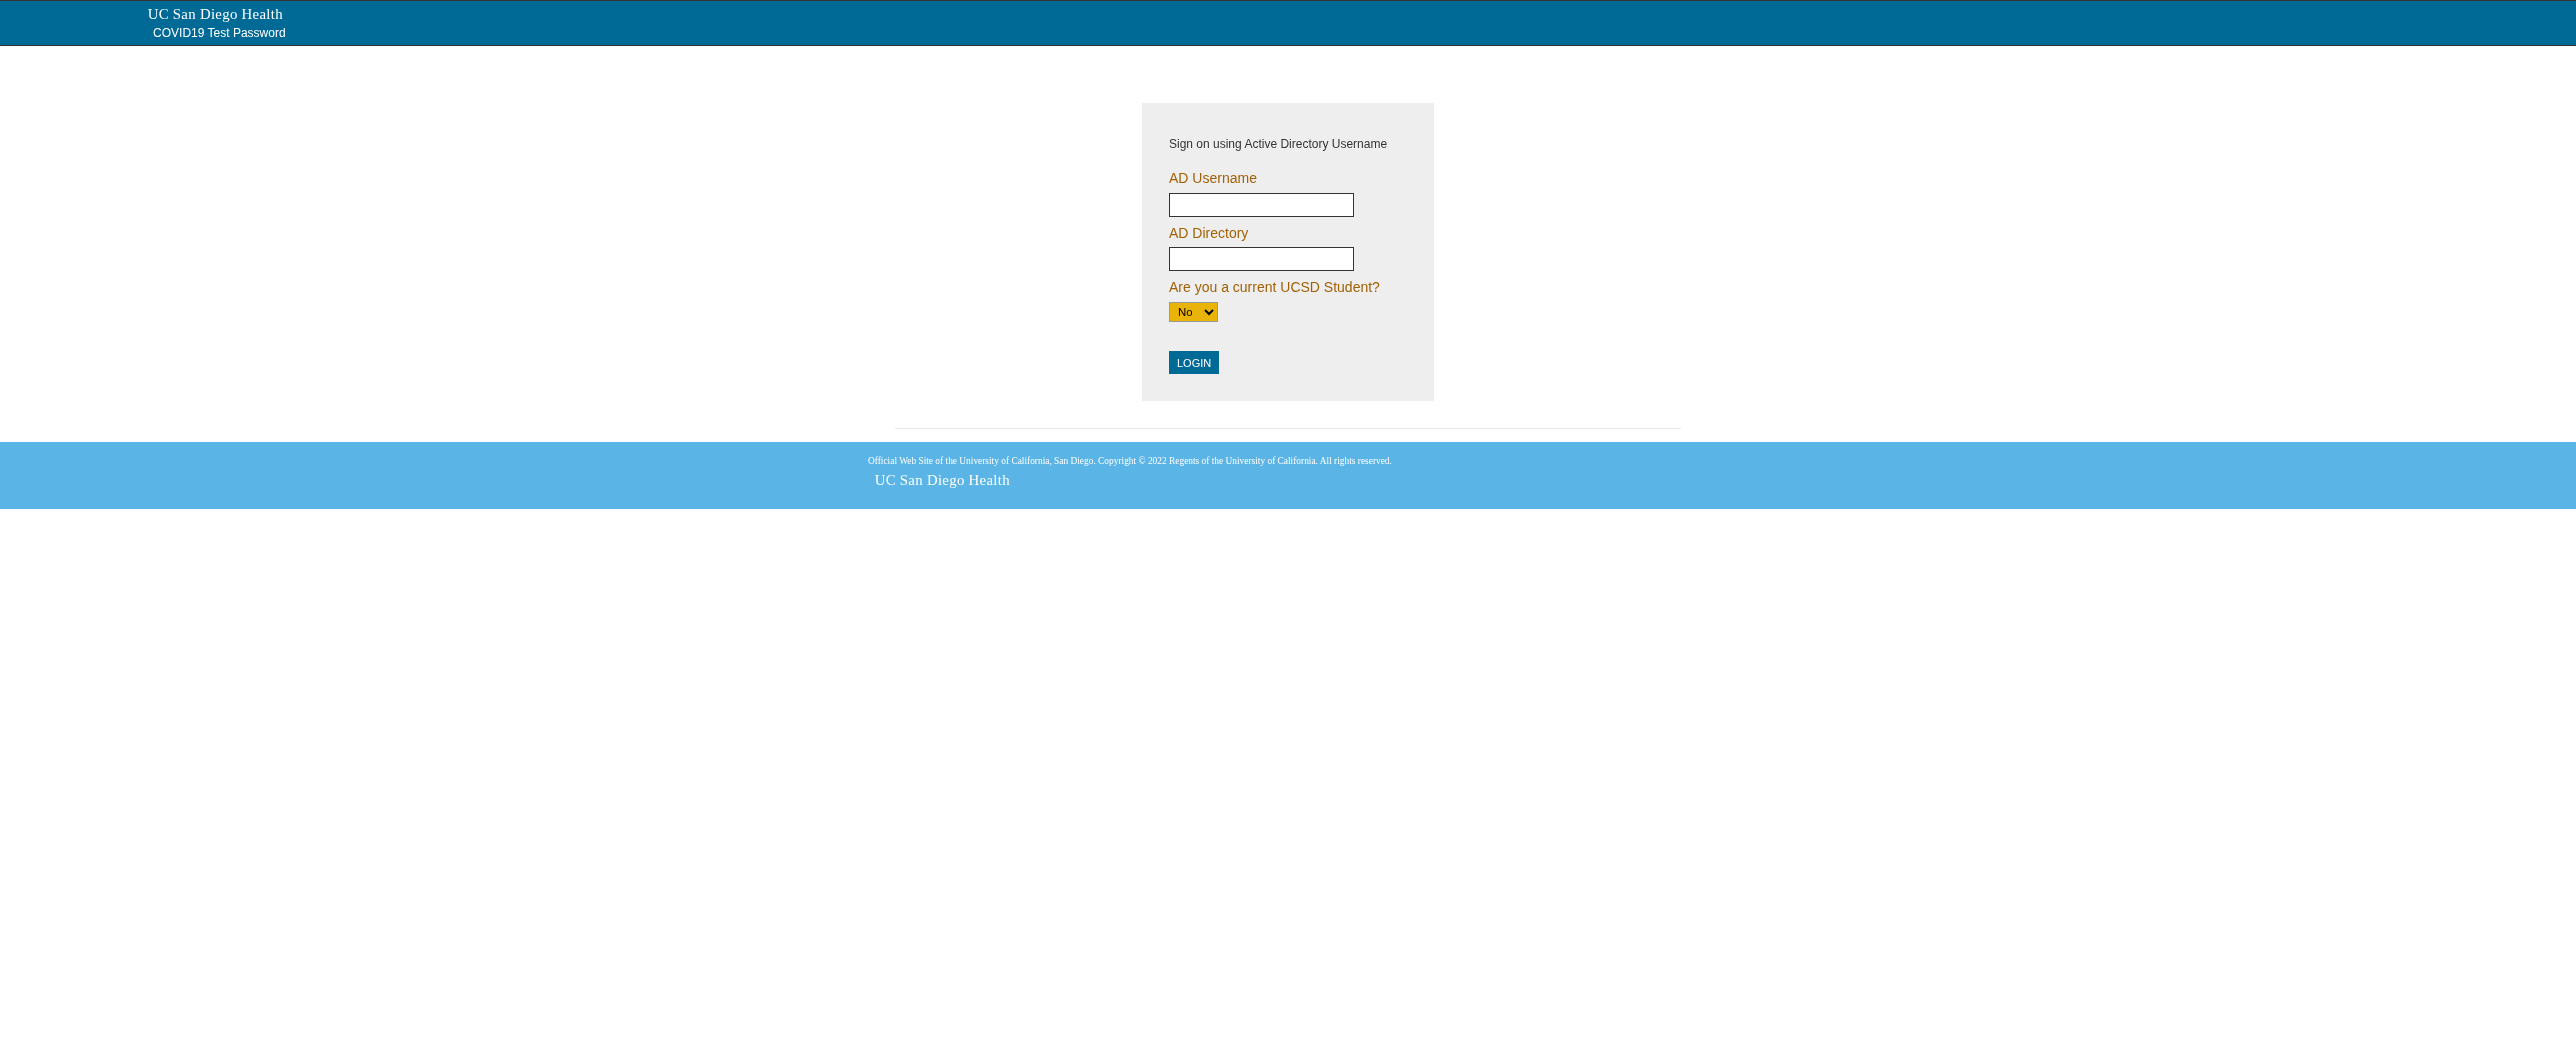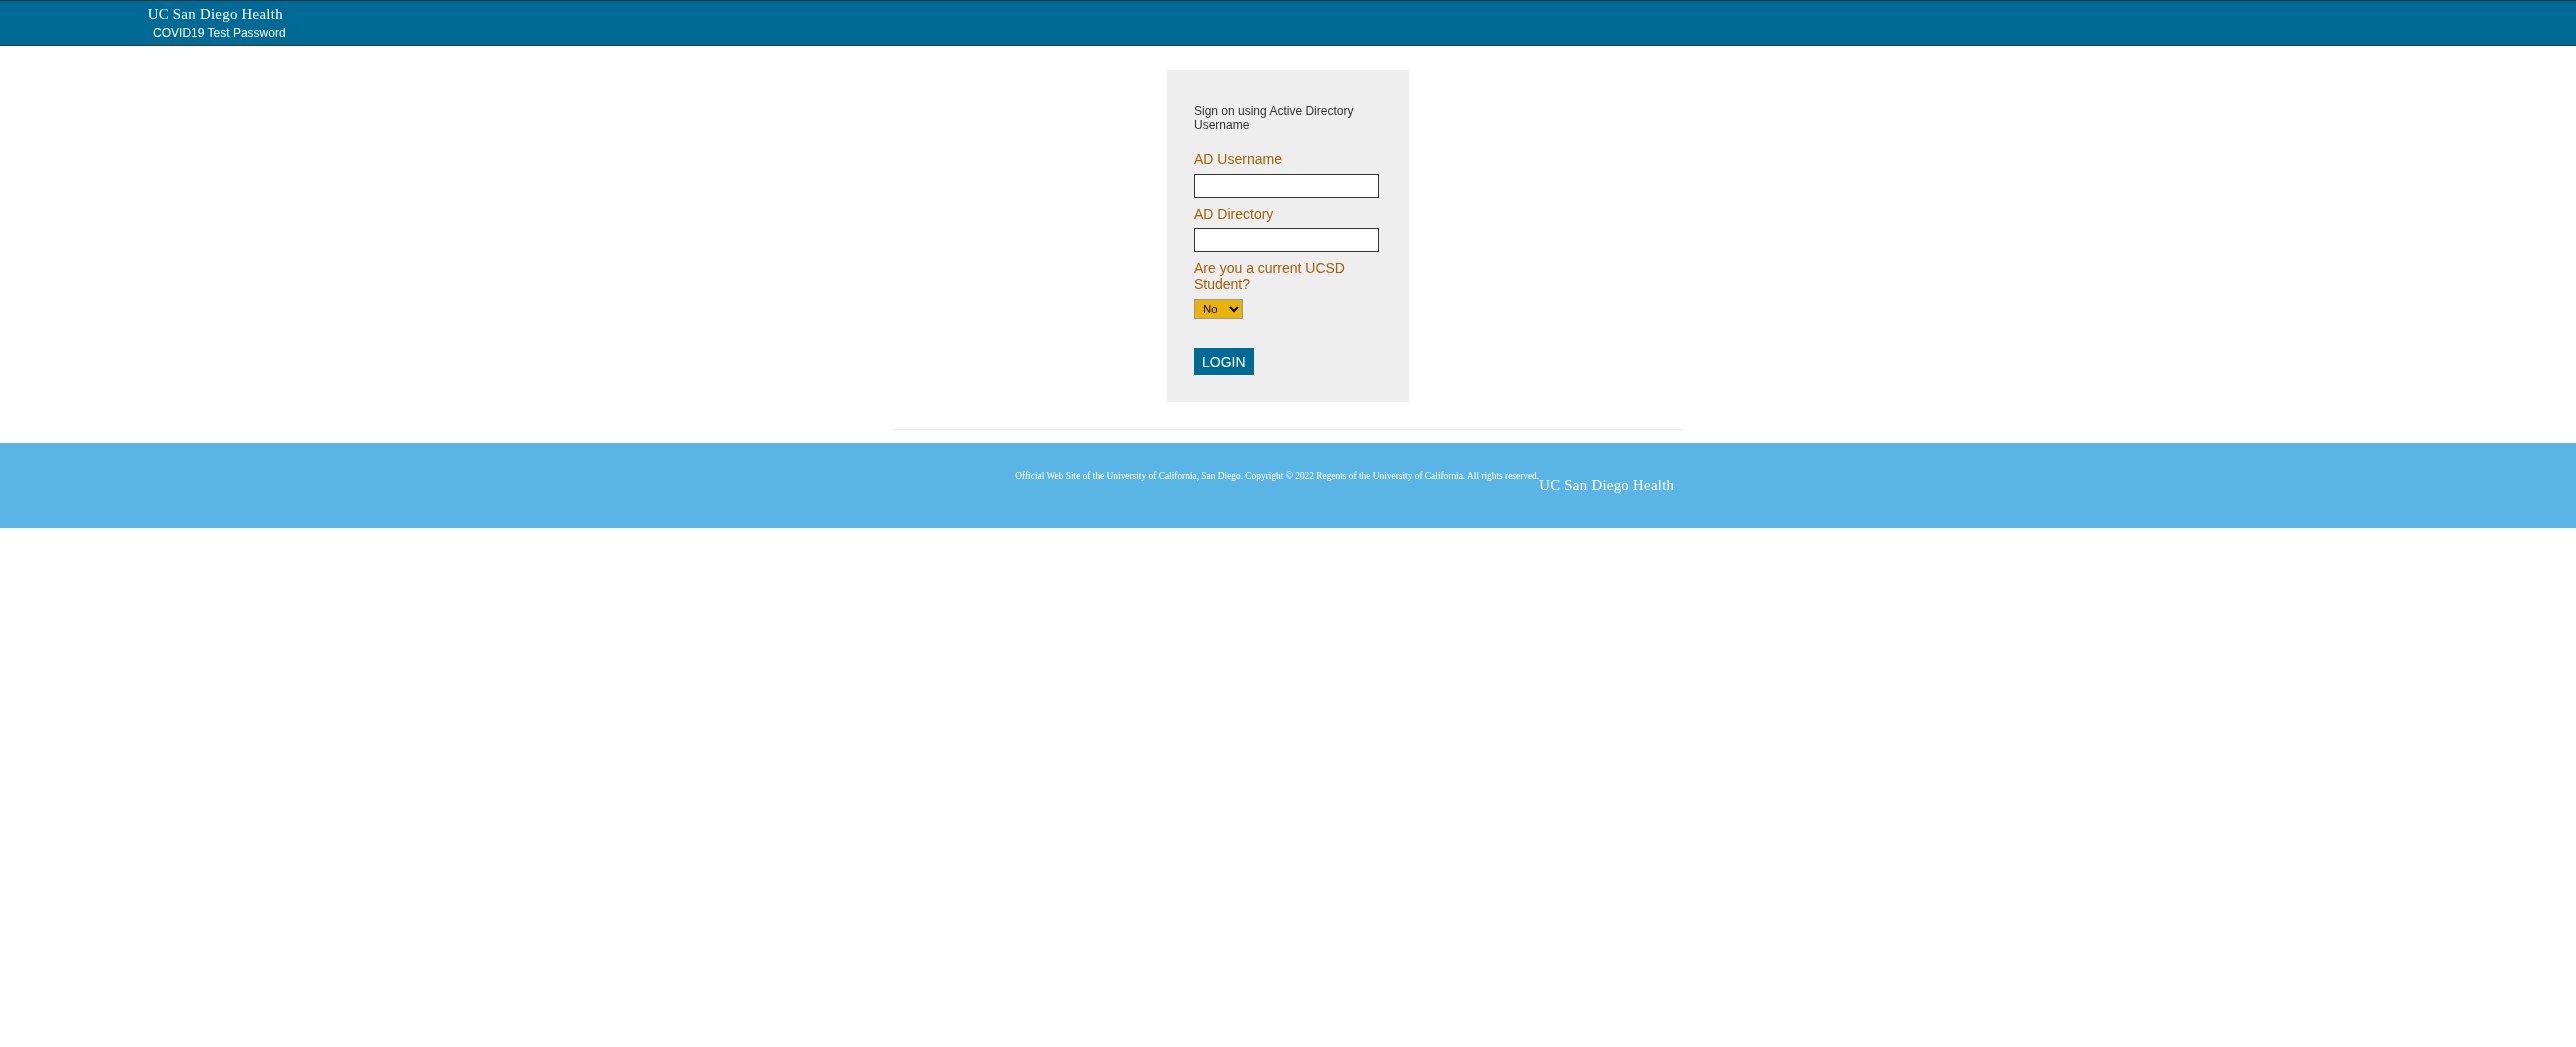--- a/index.html
+++ b/index.html
@@ -36,22 +36,23 @@
       margin-top: 2.7px;
       padding-left: 5.4px;
     }
     .main {
       padding: 24px 0 13.4px 0;
       display: flex;
       justify-content: center;
     }
     .login-box {
       background: #eeeeee;
-      width: 242px;
+      width: 292px;
       padding: 34px 27px 27px 27px;
+      margin-top: 33px;
     }
     .sign-on-text {
       color: #333333;
       font-size: 12px;
       margin-bottom: 19px;
     }
     .field-label {
       color: #a16207;
       font-size: 14px;
       font-weight: normal;
@@ -71,42 +72,43 @@
       background: #eab308;
       padding: 2px 4px;
       font-size: 11.4px;
       margin-bottom: 27px;
     }
     .login-button {
       background: #006a96;
       color: #ffffff;
       border: none;
       padding: 5.4px 8px;
-      font-size: 14px;
+      font-size: 11px;
       cursor: pointer;
       margin-top: 2.7px;
     }
     .divider {
       border: none;
       border-top: 0.7px solid #e8e8e8;
       margin: 13.4px auto;
       max-width: 786px;
     }
     .footer {
       background: #5ab4e6;
       padding: 13.4px 0 20px 0;
       min-height: 54px;
     }
     .footer-inner {
       max-width: 840px;
-      margin: 14px auto;
+      margin: 0 auto;
       padding: 0 6.7px;
       display: flex;
       justify-content: flex-end;
       align-items: flex-start;
+      flex-direction: column;
     }
     .footer-text {
       color: #ffffff;
       font-size: 9.4px;
       font-family: Georgia, 'Times New Roman', serif;
       margin-left: -6.7px;
     }
     .footer-logo {
       color: #ffffff;
       font-family: Georgia, 'Times New Roman', serif;

